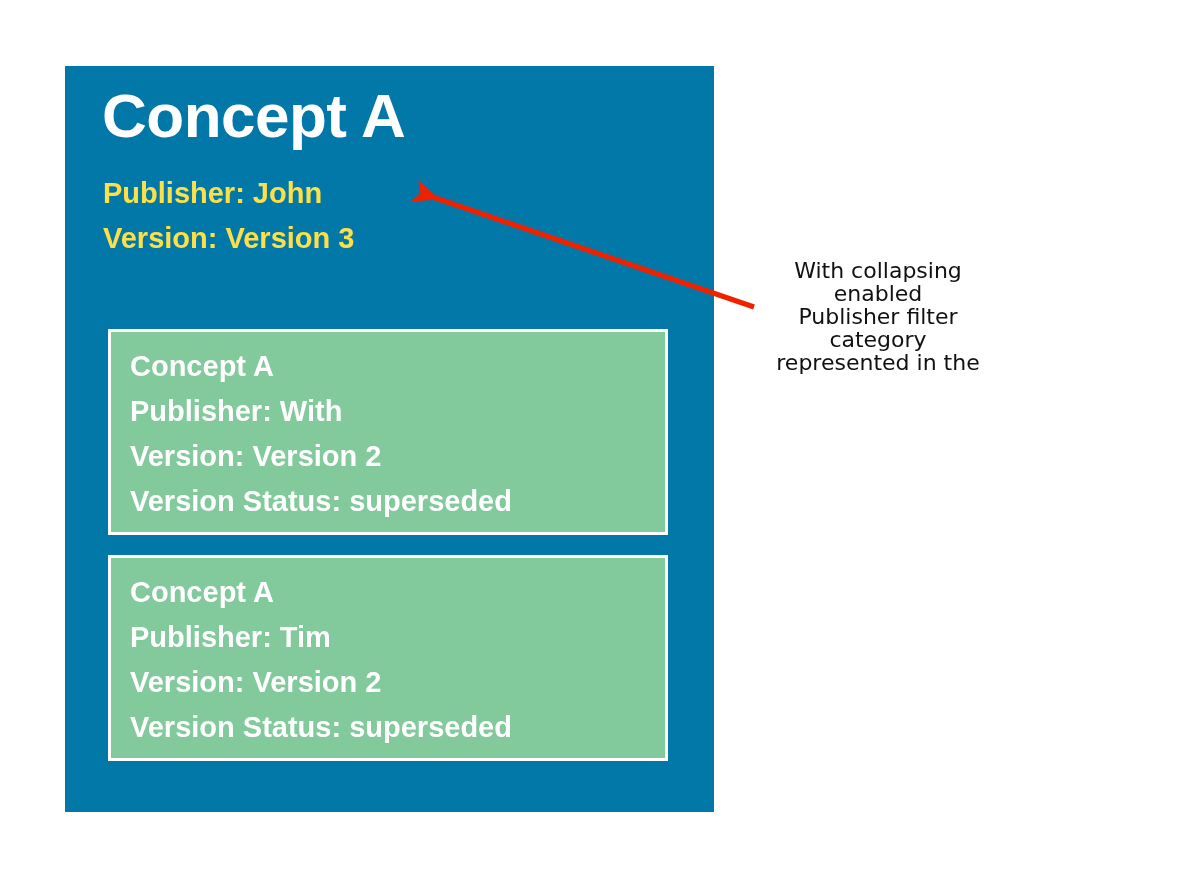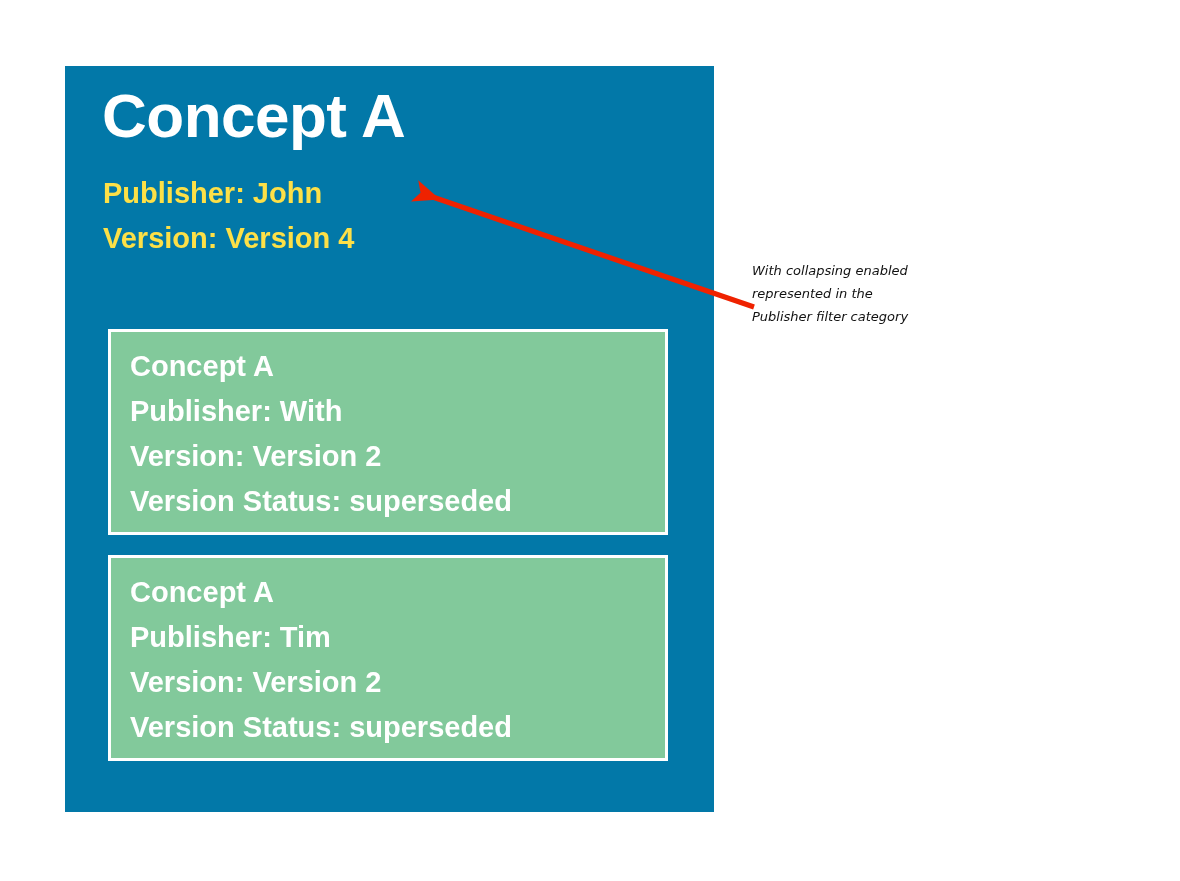--- a/index.html
+++ b/index.html
@@ -88,25 +88,25 @@
     color: #ffffff;
     white-space: nowrap;
   }
 
   
   .annotation {
     position: absolute;
     left: 752px;
     top: 259px;
     width: 252px;
+    text-align: center;
     font-family: "DejaVu Sans", sans-serif;
-    font-size: 13px;
+    font-size: 22px;
     line-height: 23px;
     color: #111111;
-    font-style: italic;
   }
 
   
   .arrow-layer {
     position: absolute;
     left: 0; top: 0;
     width: 1180px;
     height: 881px;
     pointer-events: none;
   }
@@ -115,21 +115,21 @@
 <body>
 
 <div id="canvas">
 
   <div class="concept-panel">
 
     <div class="panel-title">Concept A</div>
 
     <div class="panel-meta">
       <div class="meta-line">Publisher: John</div>
-      <div class="meta-line">Version: Version 4</div>
+      <div class="meta-line">Version: Version 3</div>
     </div>
 
     <div class="version-card card-0">
       <div class="card-lines">
         <div class="card-line">Concept A</div>
         <div class="card-line">Publisher: With</div>
         <div class="card-line">Version: Version 2</div>
         <div class="card-line">Version Status: superseded</div>
       </div>
     </div>
@@ -149,17 +149,17 @@
     <defs>
       <marker id="redhead" markerWidth="5.2" markerHeight="5.2" refX="3.9" refY="2.6" orient="auto" markerUnits="strokeWidth">
         <path d="M 0 2.6 L 5.2 0.45 L 4.0 2.6 L 5.2 4.75 Z" fill="#ef2200"></path>
       </marker>
     </defs>
     <line x1="754" y1="307" x2="421" y2="193" stroke="#ef2200" stroke-width="5.2" marker-end="url(#redhead)"></line>
   </svg>
 
   <div class="annotation">
     <div>With collapsing enabled</div>
+    <div>Publisher filter category</div>
     <div>represented in the</div>
-    <div>Publisher filter category</div>
   </div>
 
 </div>
 
 </body></html>

